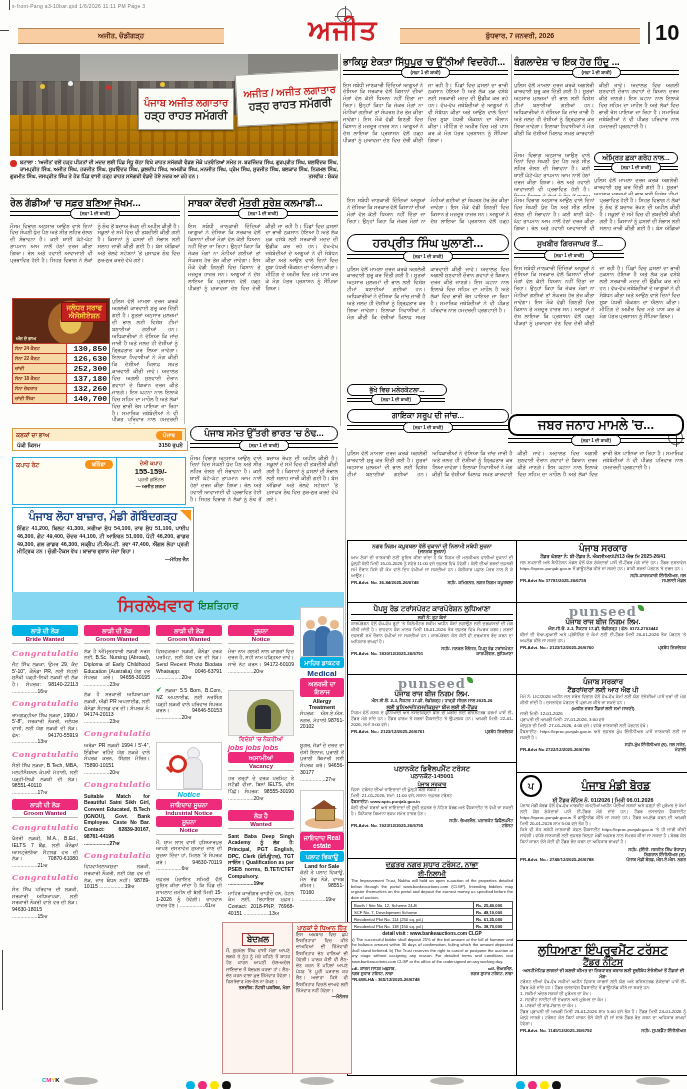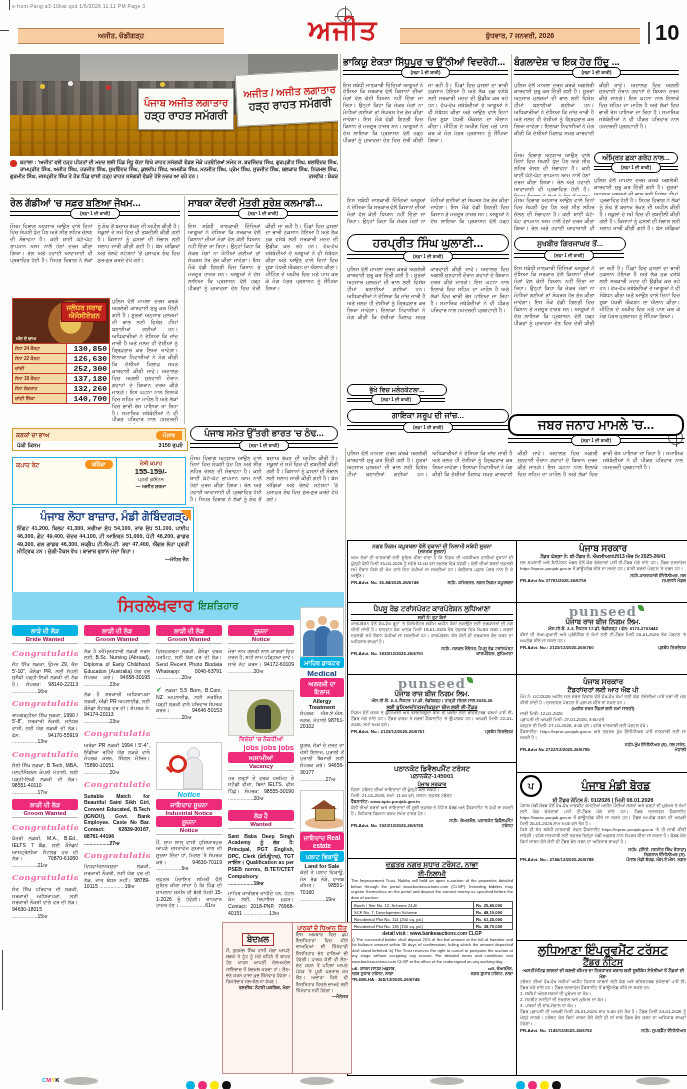--- a/index.html
+++ b/index.html
@@ -63,21 +63,21 @@
   .cotton{display:flex}
   .cotton .ca{flex:1.55;border-right:1.5px solid #2ab0e2;padding:2px 3px}
   .cotton .cb{flex:1;padding:2px 3px;text-align:center}
   .ctitle{display:flex;justify-content:space-between;align-items:center}
   .ctitle .t{font-size:6.2px;font-weight:bold;color:#a52a12}
   .cline{font-size:4.7px;line-height:1.45}
   .cbt{font-size:5.4px;font-weight:bold;color:#a52a12}
   .cbl{font-size:4.8px;line-height:1.5}
   .cbig{font-size:7.5px;font-weight:bold}
   .iron{padding:2px 4px;background:#fff;position:relative}
-  .iron .t{font-size:11px;font-weight:bold;color:#123a7d;text-align:right;white-space:nowrap}
+  .iron .t{font-size:11px;font-weight:bold;color:#123a7d;text-align:center;white-space:nowrap}
   .corner{position:absolute;right:2px;top:2px;width:0;height:0;border-top:11px solid #f7941d;border-left:11px solid transparent}
   .iron .b{font-size:5.4px;line-height:1.45;text-align:justify;font-weight:bold;color:#222;margin-top:2px}
   .iron .s{font-size:5px;text-align:right;font-weight:bold}
   
   .clbanner{display:flex;overflow:hidden}
   .clbanner .p1{flex:1.45;background:#86d7f2;display:flex;align-items:center;justify-content:center;gap:5px}
   .clbanner .p2{flex:1.25;background:#bfe7f7;display:flex;align-items:center;justify-content:center;gap:5px}
   .clb-pa1{color:#d01f26;font-weight:bold;font-size:17px;white-space:nowrap}
   .clb-pa2{color:#0c7a2f;font-weight:bold;font-size:10px;white-space:nowrap}
   .clb-en1{color:#33424e;font-weight:bold;font-size:17px;letter-spacing:.5px;white-space:nowrap}
@@ -662,21 +662,21 @@
       <span class="l1">ਮੇਰਾ ਨਾਮ ਗਲਤੀ ਨਾਲ ਕਾਗਜ਼ਾਂ ਵਿਚ ਦਰਜ ਹੈ, ਸਹੀ ਨਾਮ ਪੜ੍ਹਿਆ ਜਾਵੇ। ਸਾਰੇ ਨੋਟ ਕਰਨ। 94172-60109 ..................20ਅ</span>
 
     </div>
     </div>
   <div class="abs" style="left:228px;top:690px;width:66px">
     <div class="imgchair">
         <div class="chair"></div>
         <div class="sitman"></div>
       </div>
     <div style="color:#ee2a7b;font-weight:bold;font-size:6px;text-align:center">ਵਿਦੇਸ਼ਾਂ 'ਚ ਨੌਕਰੀਆਂ</div>
-    <div style="color:#ee2a7b;font-weight:bold;font-size:7.5px;text-align:right">jobs jobs jobs</div>
+    <div style="color:#ee2a7b;font-weight:bold;font-style:italic;font-size:7.5px;text-align:left">jobs jobs jobs</div>
     <div class="cl-item hdrp">
       <span class="l1">ਅਸਾਮੀਆਂ</span>
       <span class="l2">Vacancy</span>
     </div>
     <div class="ad cl-item">
         <span class="l1">ਹਰ ਤਰ੍ਹਾਂ ਦੇ ਵਰਕ ਪਰਮਿਟ ਤੇ ਸਟੱਡੀ ਵੀਜ਼ਾ, ਬਿਨਾਂ IELTS, ਫੀਸ ਪਿੱਛੋਂ। ਸੰਪਰਕ: 98555-30190 ..................20ਅ</span>
       </div>
   </div>
   <div class="abs clcol" style="left:228px;top:810px;width:66px">
 

